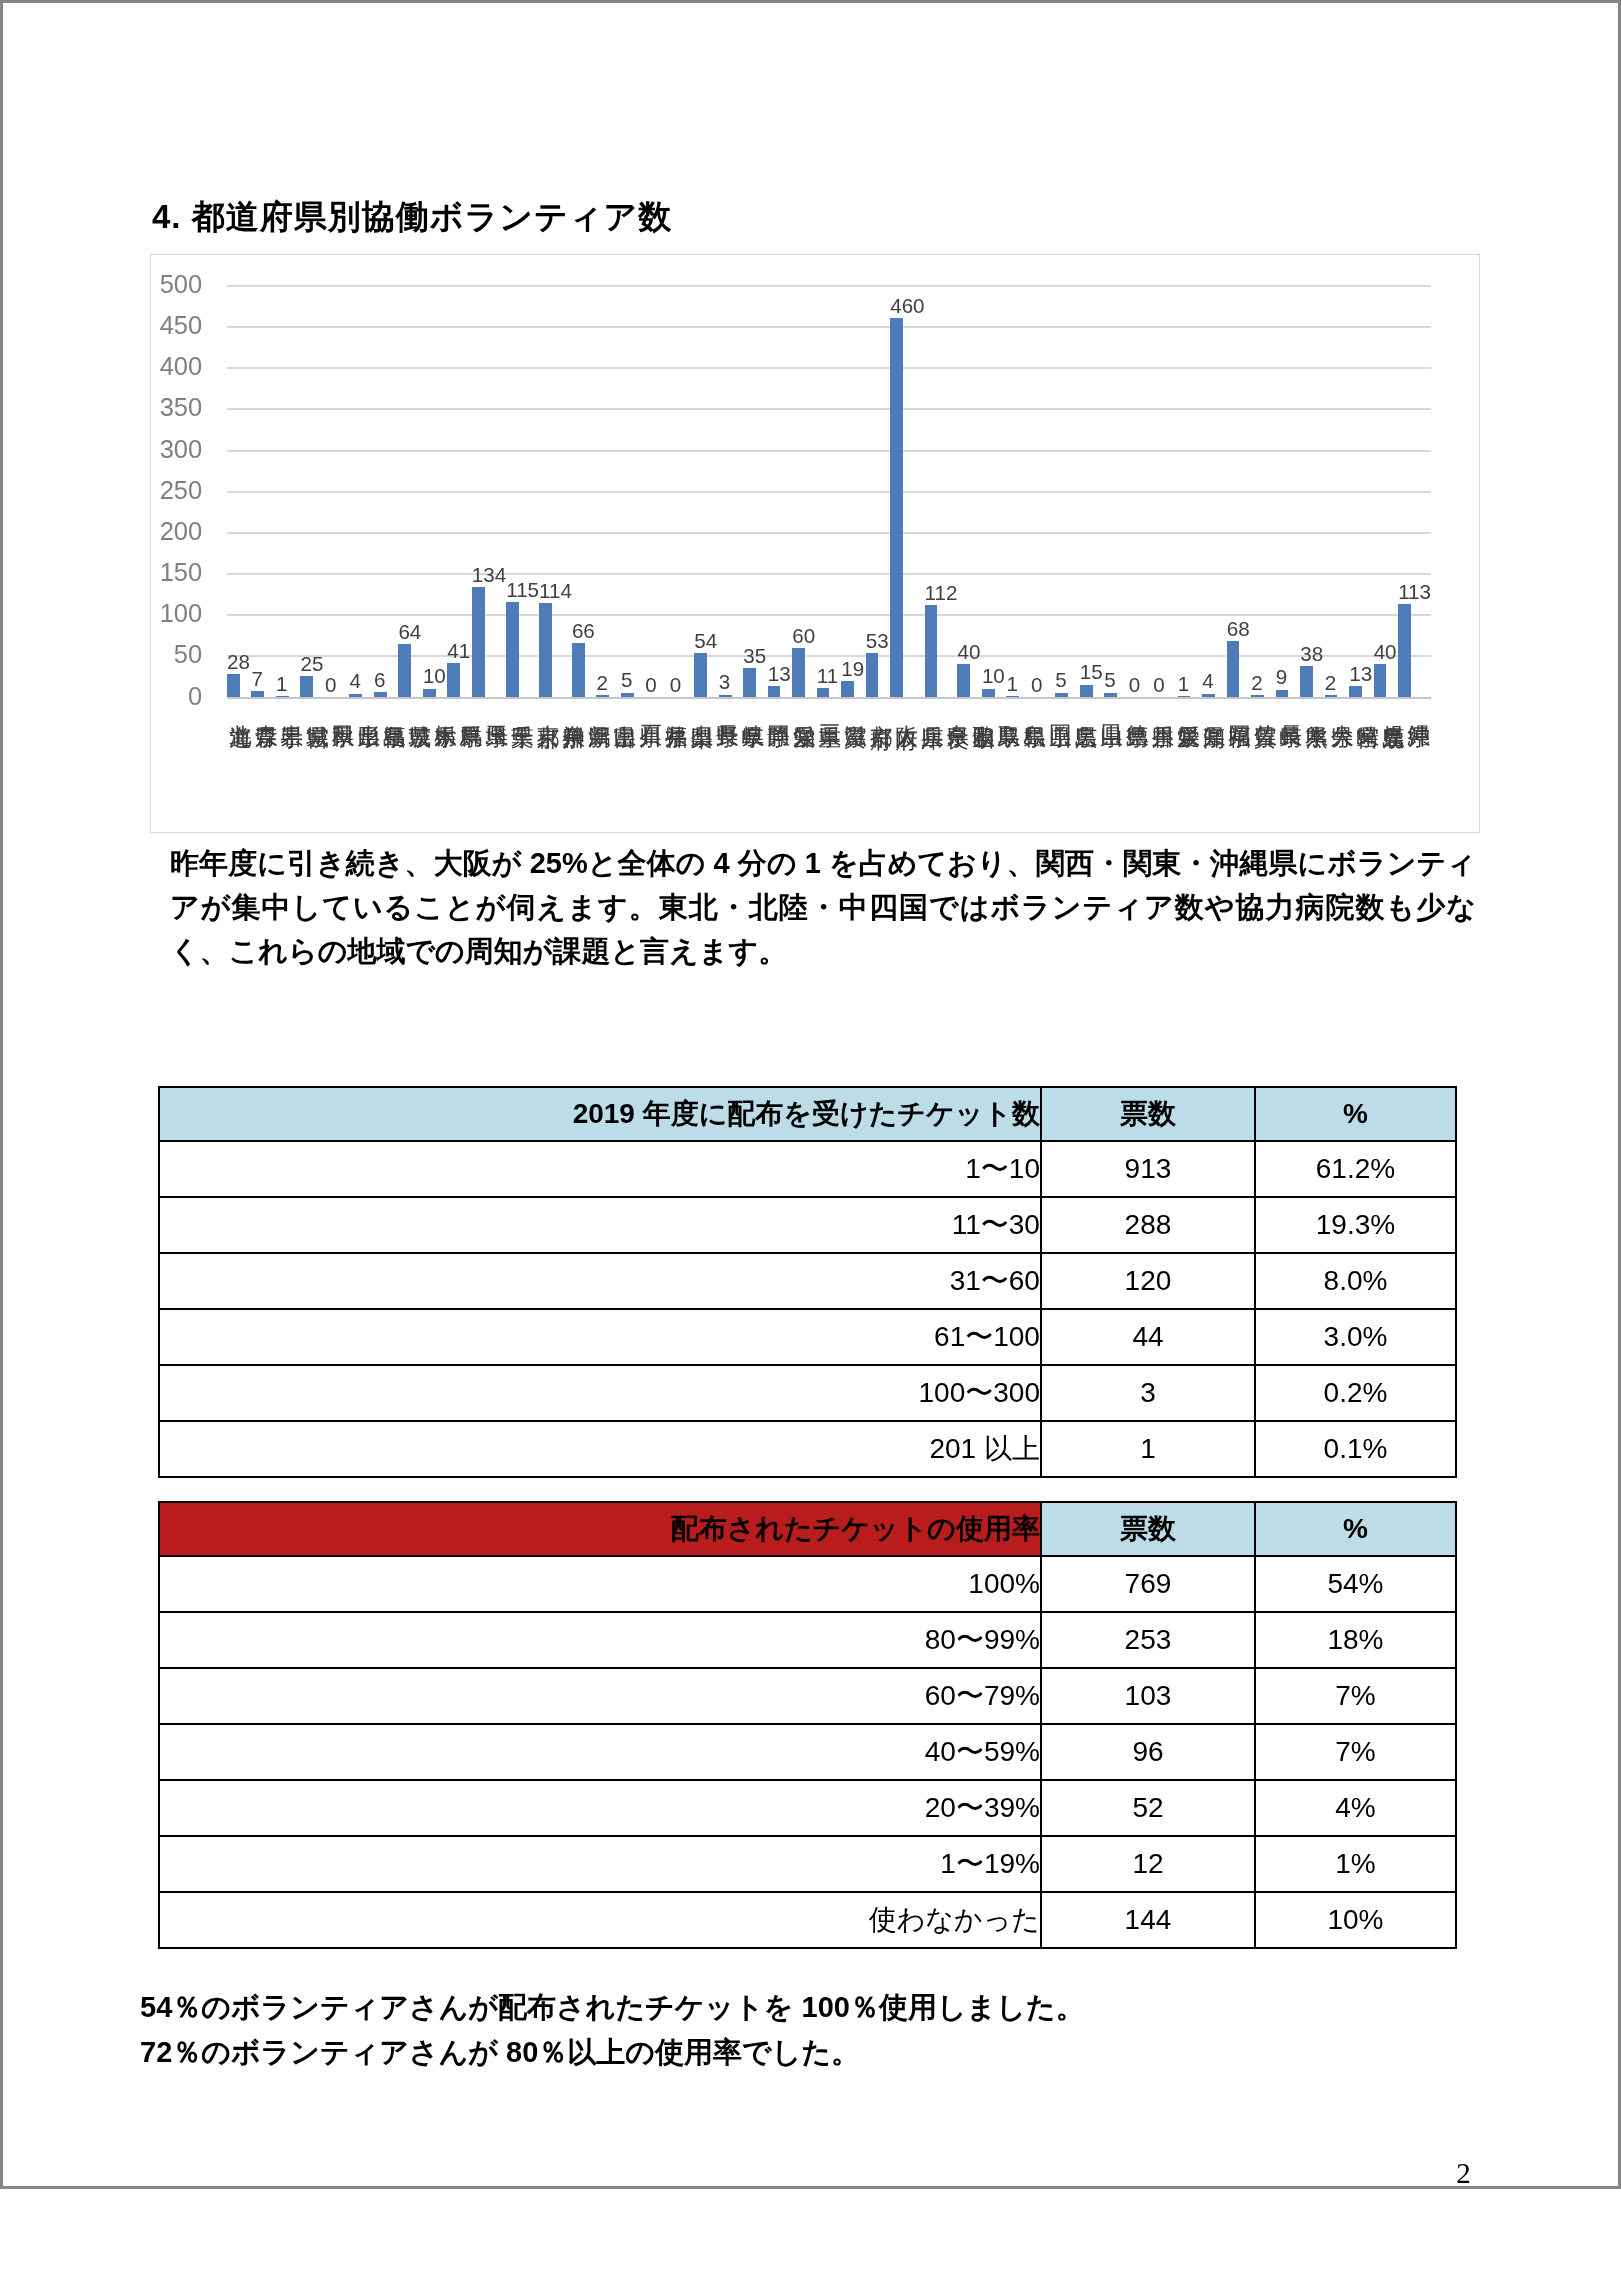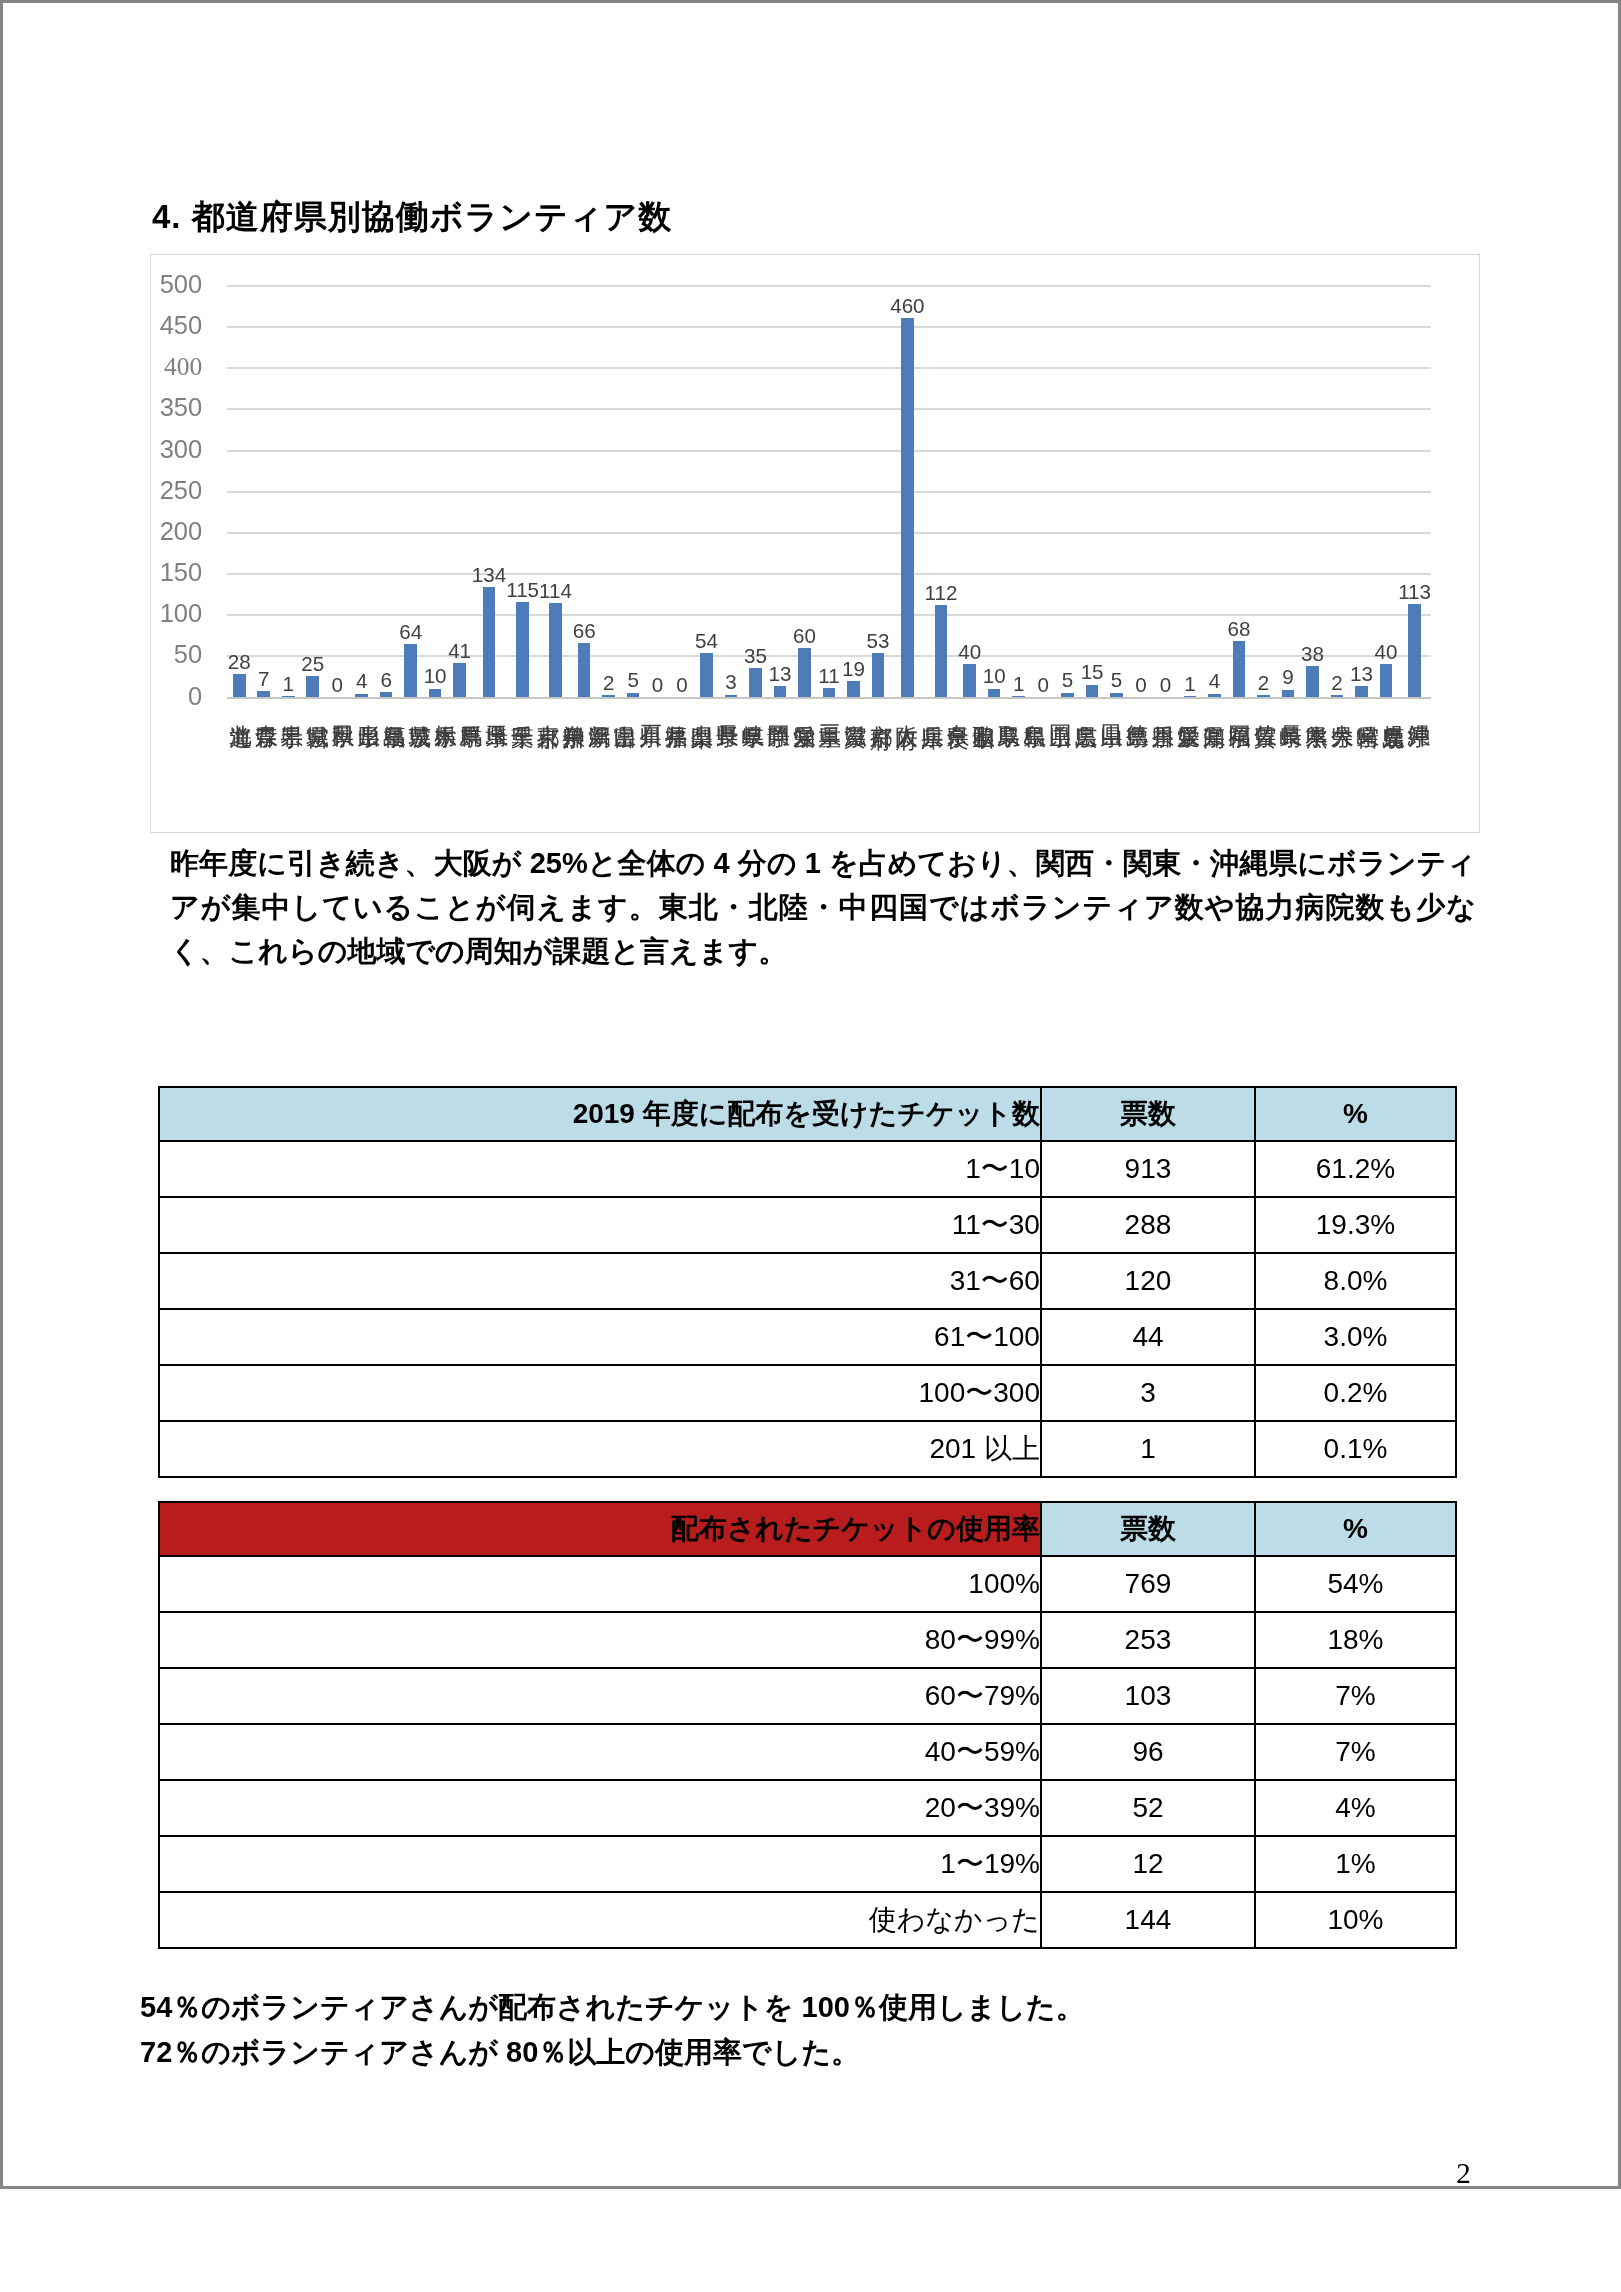--- a/index.html
+++ b/index.html
@@ -20,21 +20,21 @@
   }
   .plot { position:absolute; left:76px; top:30px; width:1204px; height:412px; }
   .gridline { position:absolute; left:0; width:100%; height:2px; background:#d9d9d9; }
   .gridline.axis-line { background:#c6c6c6; }
   .ylabels { position:absolute; left:0; top:30px; width:61px; height:412px; }
   .ytick { position:absolute; right:9.8px; width:51px; text-align:right;
     font-size:25.5px; color:#808080; transform:translateY(-14.7px); }
   .cols { position:absolute; left:76px; top:30px; width:1204px; height:412px;
     display:grid; grid-template-columns:repeat(47,1fr); }
   .chart-col { position:relative; display:flex; flex-direction:column;
-    justify-content:flex-end; align-items:center; }
+    justify-content:flex-end; align-items:flex-start; }
   .bar { width:12.7px; }
   .bar-value { font-size:20.6px; color:#404040; white-space:nowrap;
     line-height:23.5px; margin-bottom:1px; z-index:2; }
   .xlabels { position:absolute; left:76px; top:452px; width:1204px;
     display:grid; grid-template-columns:repeat(47,1fr); }
   .pref { display:flex; justify-content:center; }
   .pref-v { writing-mode:vertical-rl; text-orientation:upright;
     font-size:22.5px; line-height:24.5px; color:#3d3d3d; letter-spacing:1px; }
   
   .para { position:absolute; left:167px; top:838px; width:1306px;
@@ -68,21 +68,21 @@
   <div class="chart-box">
     <div class="ylabels">
         <div class="ytick" style="top: 412px;">0</div>
         <div class="ytick" style="top: 370px;">50</div>
         <div class="ytick" style="top: 329px;">100</div>
         <div class="ytick" style="top: 288px;">150</div>
         <div class="ytick" style="top: 247px;">200</div>
         <div class="ytick" style="top: 206px;">250</div>
         <div class="ytick" style="top: 165px;">300</div>
         <div class="ytick" style="top: 123px;">350</div>
-        <div class="ytick" style="top: 82px; font-family: Liberation Serif, serif;">400</div>
+        <div class="ytick" style="top: 82px;">400</div>
         <div class="ytick" style="top: 41px;">450</div>
         <div class="ytick" style="top: 0px;">500</div>
       </div>
     <div class="plot">
         <div class="gridline axis-line" style="top: 412px;"></div>
         <div class="gridline" style="top: 370px;"></div>
         <div class="gridline" style="top: 329px;"></div>
         <div class="gridline" style="top: 288px;"></div>
         <div class="gridline" style="top: 247px;"></div>
         <div class="gridline" style="top: 206px;"></div>

